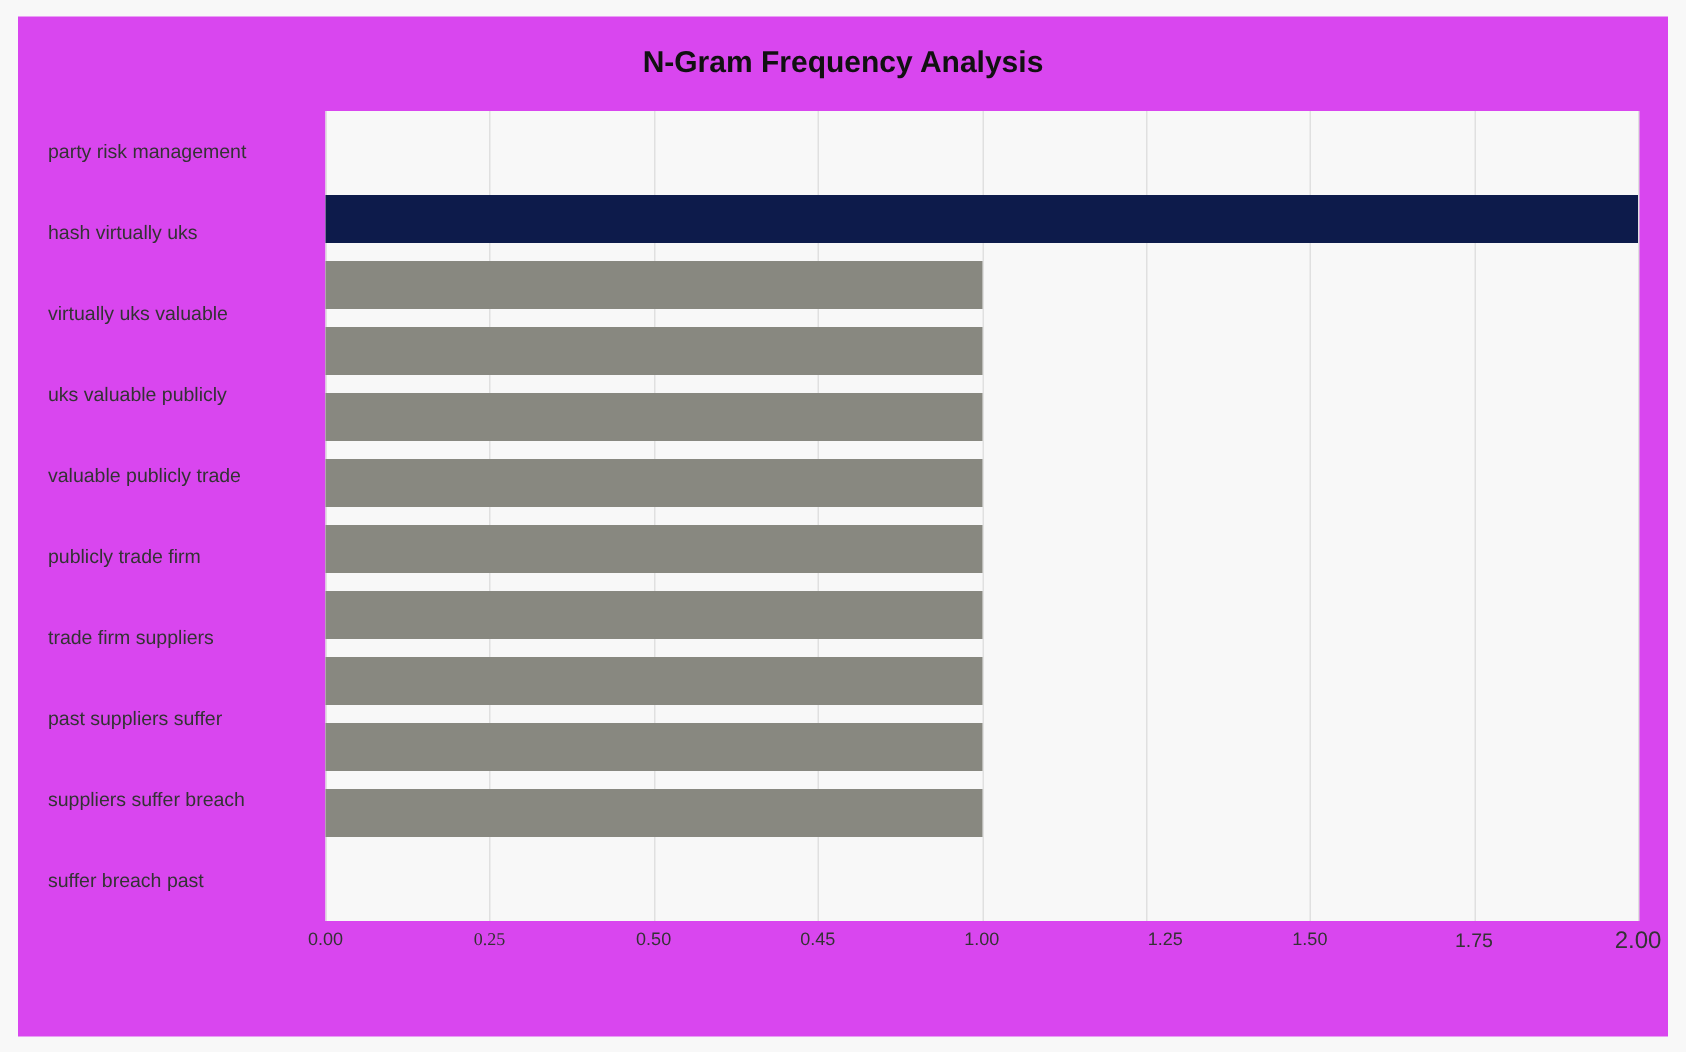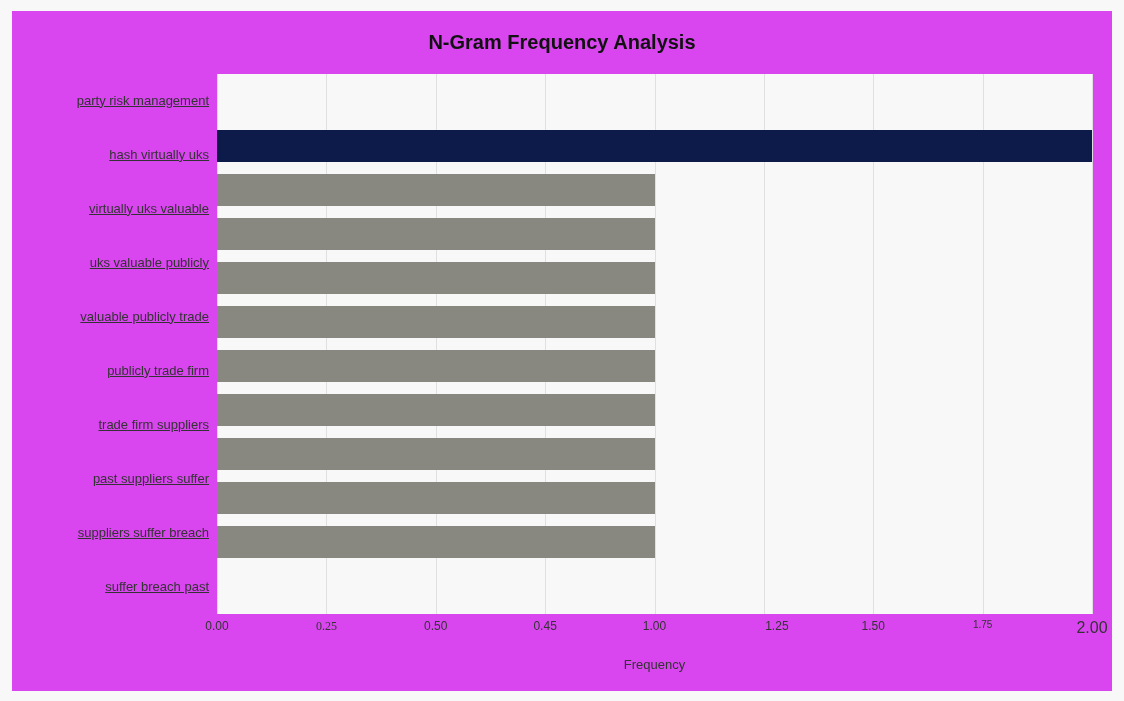--- a/index.html
+++ b/index.html
@@ -36,23 +36,21 @@
       display: flex;
       flex-direction: column;
       justify-content: space-around;
       width: 185px;
       flex-shrink: 0;
       padding-right: 8px;
     }
     .y-label {
       font-size: 13px;
       color: #333;
-      text-align: right;
       line-height: 1.2;
-      text-decoration: underline;
     }
     .plot-area {
       flex: 1;
       position: relative;
       display: flex;
       flex-direction: column;
       justify-content: center;
       background: #f8f8f8;
     }
     
@@ -171,20 +169,19 @@
         </div>
         <div class="x-axis-area">
         <div class="x-ticks-container" id="x-ticks-container">
             <div style="position: absolute; left: 0%; transform: translateX(-50%); font-size: 12px; color: rgb(51, 51, 51);">0.00</div>
             <div style="position: absolute; left: 12.5%; transform: translateX(-50%); font-size: 12px; color: rgb(51, 51, 51); font-family: Liberation Serif, serif;">0.25</div>
             <div style="position: absolute; left: 25%; transform: translateX(-50%); font-size: 12px; color: rgb(51, 51, 51);">0.50</div>
             <div style="position: absolute; left: 37.5%; transform: translateX(-50%); font-size: 12px; color: rgb(51, 51, 51);">0.45</div>
             <div style="position: absolute; left: 50%; transform: translateX(-50%); font-size: 12px; color: rgb(51, 51, 51);">1.00</div>
             <div style="position: absolute; left: 62.5%; transform: translateX(-50%); font-size: 12px; color: rgb(51, 51, 51); margin-left: 13px;">1.25</div>
             <div style="position: absolute; left: 75%; transform: translateX(-50%); font-size: 12px; color: rgb(51, 51, 51);">1.50</div>
-            <div style="position: absolute; left: 87.5%; transform: translateX(-50%); font-size: 10px; color: rgb(51, 51, 51);">1.75</div>
+            <div style="position: absolute; left: 87.5%; transform: translateX(-50%); font-size: 13px; color: rgb(51, 51, 51);">1.75</div>
             <div style="position: absolute; left: 100%; transform: translateX(-50%); font-size: 16px; color: rgb(51, 51, 51);">2.00</div>
           </div>
-        <div class="x-axis-label">Frequency</div>
       </div>
     </div>
   </div>
 </div>
 
 </body></html>

